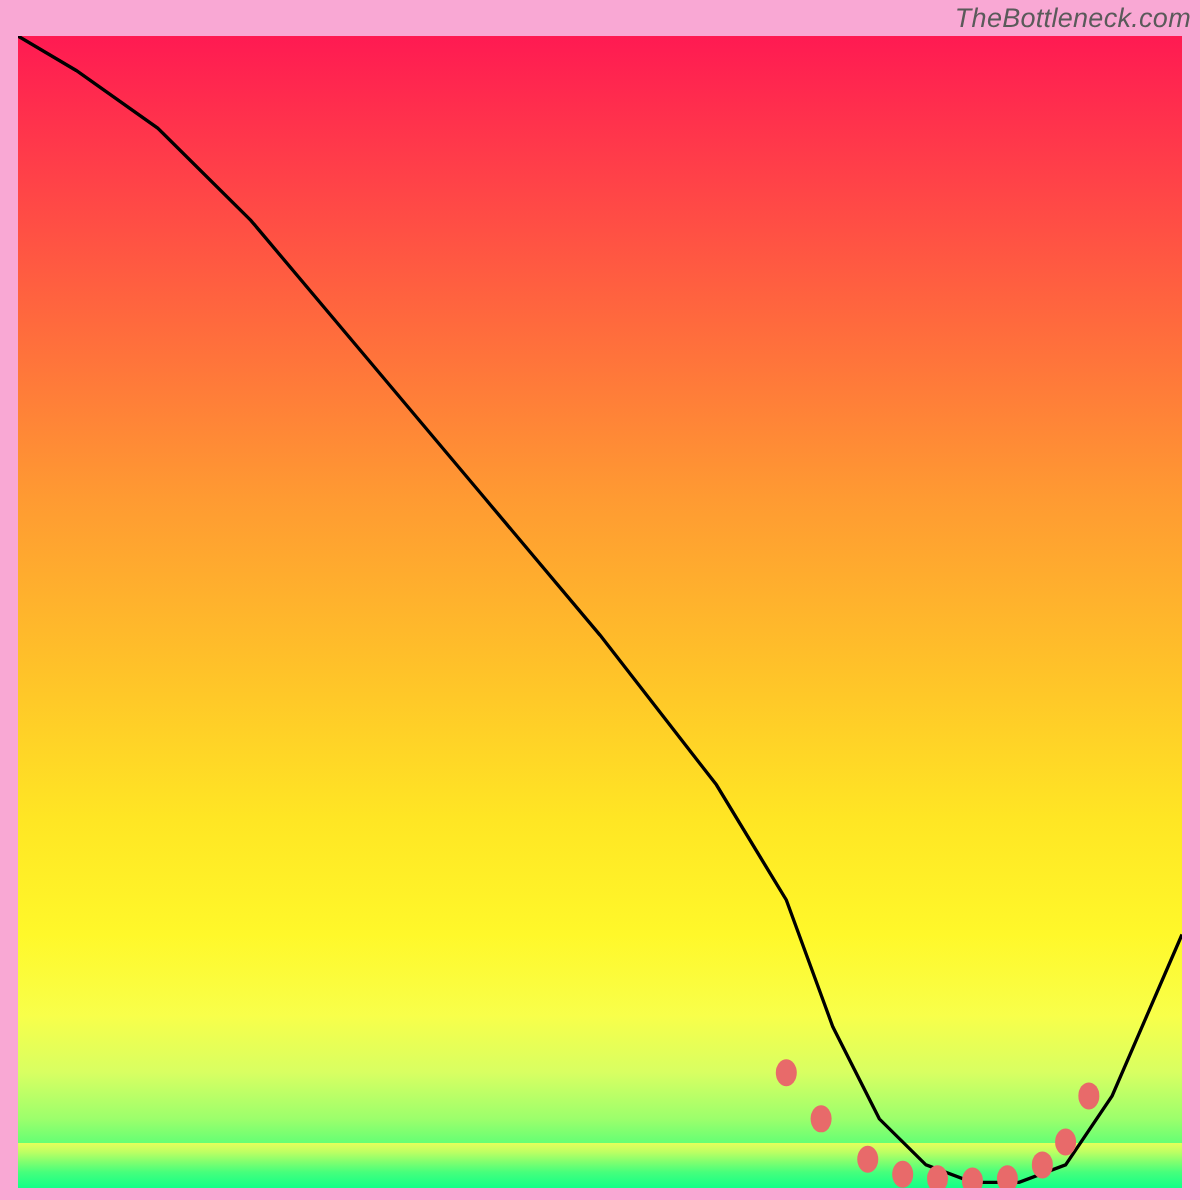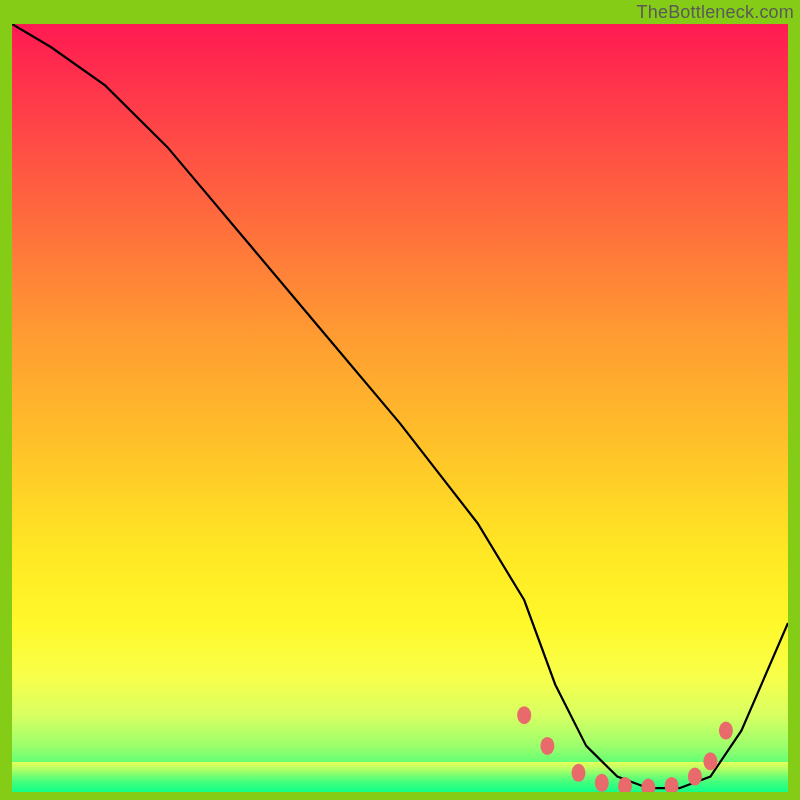--- a/index.html
+++ b/index.html
@@ -1,17 +1,17 @@
 <!DOCTYPE html>
 <html><head>
 <meta charset="utf-8">
 <style>
   * { margin: 0; padding: 0; box-sizing: border-box; }
   html, body { width: 800px; height: 800px; overflow: hidden; }
-  .wrap { position: relative; width: 800px; height: 800px; background: #84cc16; }
+  .wrap { position: relative; width: 800px; height: 800px; background: #f9a8d4; font-style: italic; }
   .plot {
     position: absolute;
     left: 12px;
     top: 24px;
     width: 776px;
     height: 768px;
     background: linear-gradient(
       to bottom,
       #ff1a52 0%,
       #ff3a4a 10%,

